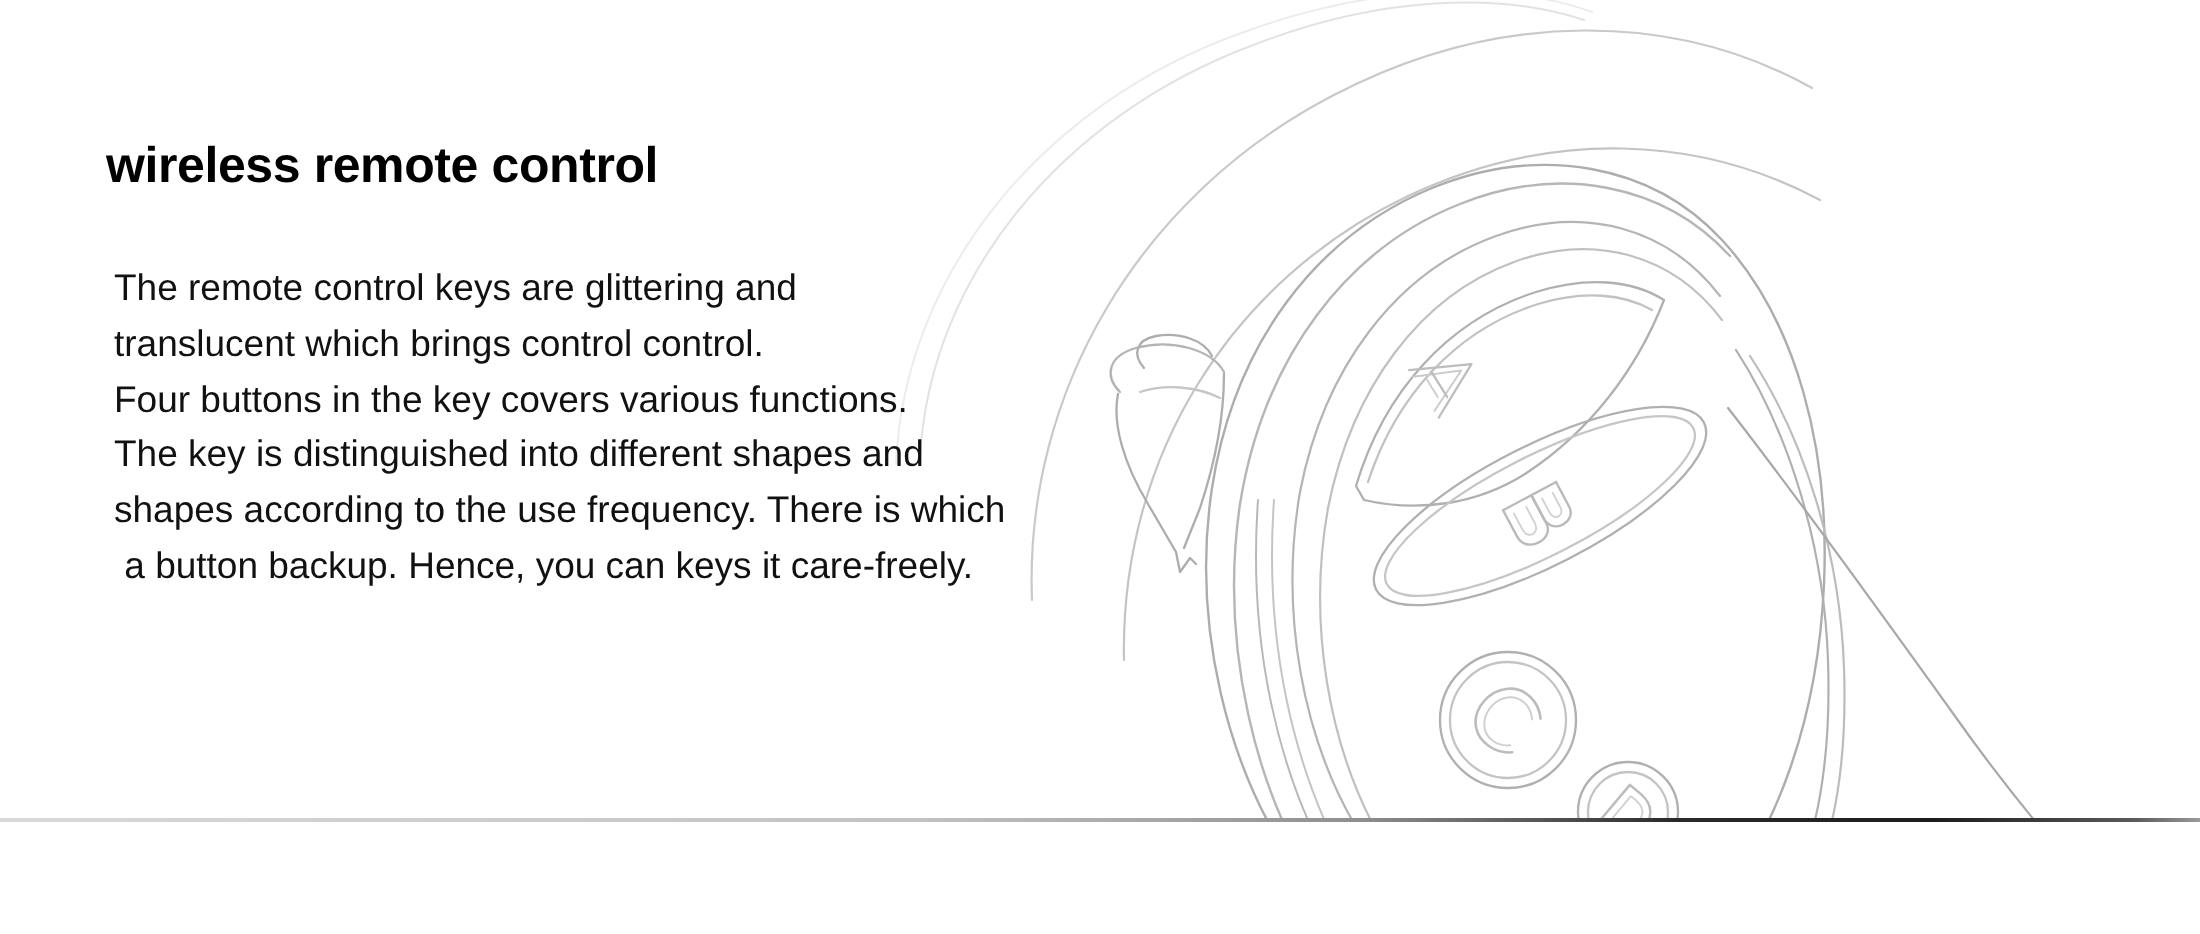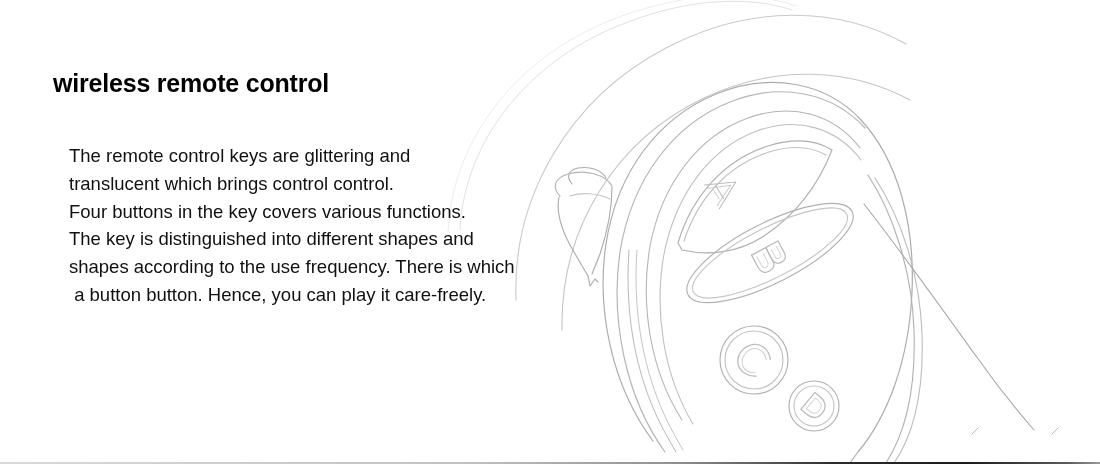--- a/index.html
+++ b/index.html
@@ -8,21 +8,21 @@
     padding: 0;
     background: #ffffff;
   }
   body {
     font-family: "Liberation Sans", sans-serif;
     -webkit-font-smoothing: antialiased;
   }
   #page {
     position: relative;
     width: 1100px;
-    height: 464px;
+    height: 411px;
     background: #ffffff;
     overflow: hidden;
   }
 
   
   #text-block {
     position: absolute;
     left: 53px;
     top: 68px;
     width: 520px;
@@ -31,21 +31,21 @@
   #page-title {
     margin: 0;
     font-family: "Liberation Sans", sans-serif;
     font-size: 25px;
     font-weight: bold;
     color: #000000;
     letter-spacing: -0.2px;
     line-height: 30px;
   }
   #body-copy {
-    margin: 16px;
+    margin: 4px;
     padding-top: 28px;
     list-style: none;
   }
   #body-copy li,
   #body-copy p {
     margin: 0;
     font-family: "Liberation Sans", sans-serif;
     font-size: 18.5px;
     font-weight: normal;
     color: #111111;
@@ -208,19 +208,19 @@
 
   <div id="text-block">
     <h1 id="page-title">wireless remote control</h1>
 
     <div id="body-copy">
       <p>The remote control keys are glittering and</p>
       <p>translucent which brings control control.</p>
       <p>Four buttons in the key covers various functions.</p>
       <p>The key is distinguished into different shapes and</p>
       <p>shapes according to the use frequency. There is which</p>
-      <p> a button button. Hence, you can play it care-freely.</p>
+      <p> a button backup. Hence, you can keys it care-freely.</p>
     </div>
   </div>
 
   <div id="bottom-rule"></div>
 
 </div>
 
 </body></html>

